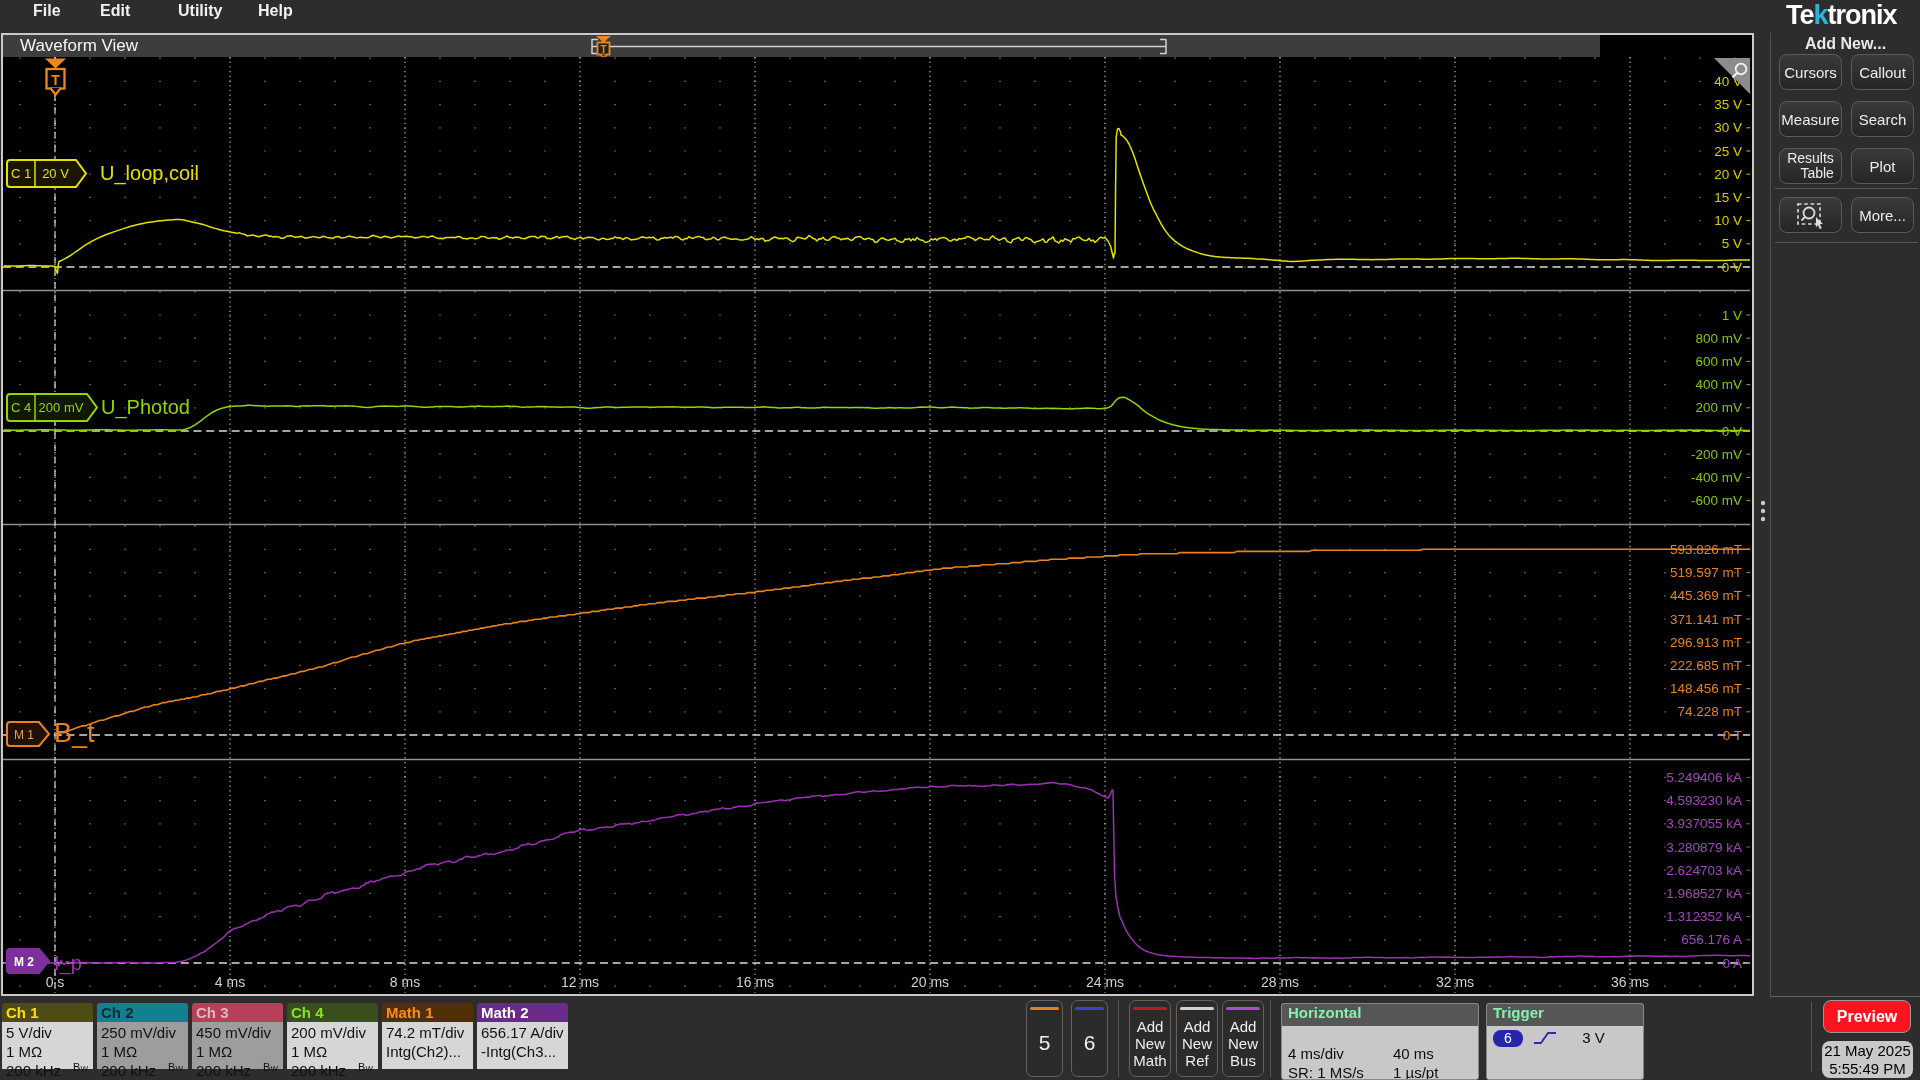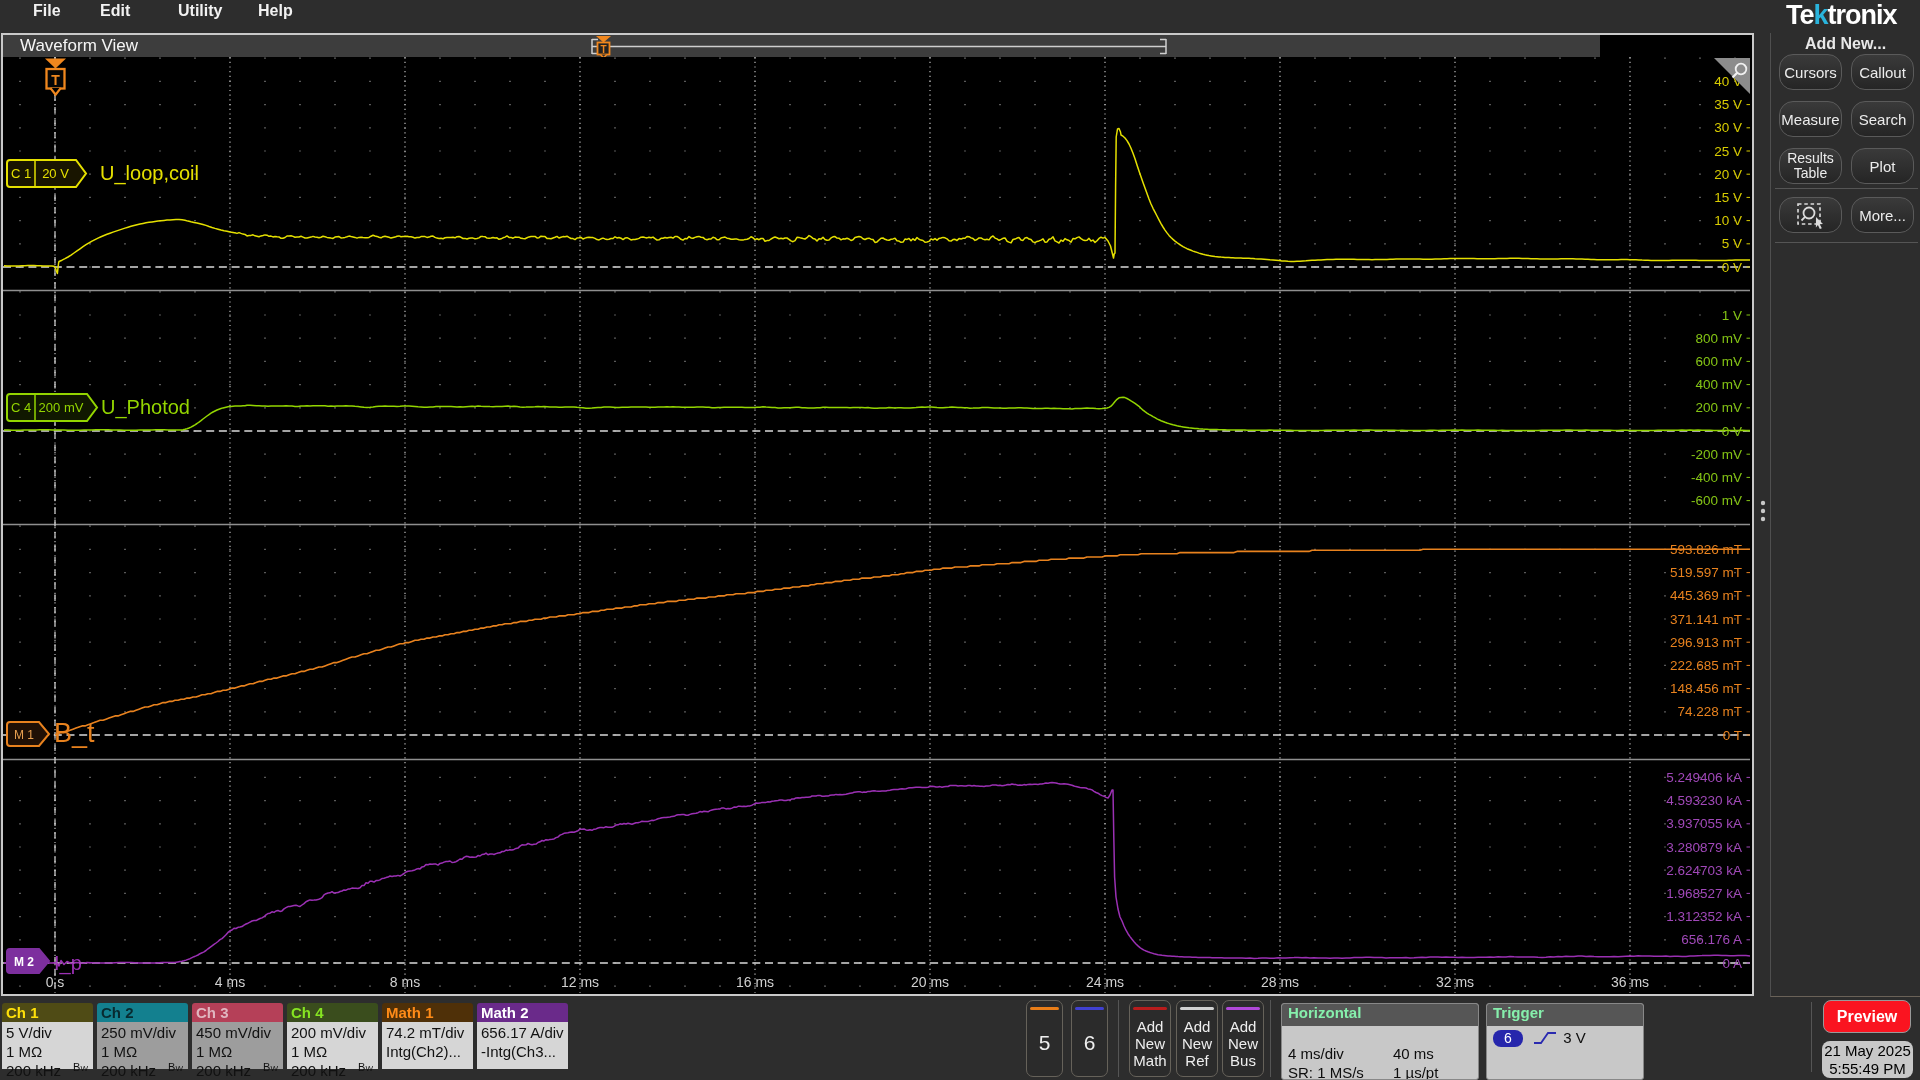--- a/index.html
+++ b/index.html
@@ -9,22 +9,22 @@
 #logo{position:absolute;left:1786px;top:0px;font-size:27px;font-weight:700;color:#fff;letter-spacing:-1px}
 #logo .k{color:#2ab4dc}
 #wfwin{position:absolute;left:1px;top:33px;width:1753px;height:963px;
  border:2px solid #c9c9c9;background:#000}
 #wfhead{position:absolute;left:0;top:0;width:1597px;height:22px;background:#3d3d3d;
  color:#f5f5f5;font-size:17px}
 #plot{position:absolute;left:0;top:22px;width:1749px;height:936px;background:#000}
 #rpanel{position:absolute;left:1770px;top:33px;width:150px;height:964px;
  border-left:1px solid #4f4f4f;border-bottom:1px solid #6a6258;background:#2d2d2d}
 .rbtn{position:absolute;width:63px;height:36px;background:linear-gradient(#3a3a3a,#252525);
- border:1px solid #5a5a5a;border-radius:14px;color:#ececec;font-size:15px;
- display:flex;align-items:center;justify-content:center;text-align:center;line-height:15px}
+ border:1px solid #5a5a5a;border-radius:8px;color:#ececec;font-size:15px;
+ display:flex;align-items:center;justify-content:center;text-align:right;line-height:15px}
 .rsep{position:absolute;left:4px;width:143px;height:0;border-top:1px solid #555}
 #botbar{position:absolute;left:0;top:997px;width:1920px;height:83px;background:#2d2d2d}
 .chbadge{position:absolute;top:6px;width:91px;height:77px;border-radius:3px;overflow:hidden}
 .chhead{height:19px;font-size:15px;font-weight:700;padding-left:4px;line-height:19px}
 .chbody{height:47px;font-size:15px;color:#111;padding:1px 0 0 4px;line-height:19px}
 .bw{position:absolute;right:5px;bottom:7px;font-size:11px;font-weight:400;color:#111}
 .bw span{font-size:8px}
 .sqbtn{position:absolute;top:3px;width:37px;height:77px;background:#2b2b2b;border:1px solid #66625a;
  border-radius:7px;color:#eee;font-size:21px;display:flex;align-items:center;justify-content:center;padding-top:8px}
 .stripe{position:absolute;top:6px;left:3px;right:3px;height:3px;border-radius:2px}
@@ -261,18 +261,18 @@
               <text x="7" y="10" text-anchor="middle" font-size="9" font-weight="bold" fill="#222">T</text>
             </svg> 3%</span></div>
 </div>
     </div>
     <div class="panel" style="left:1486px;width:158px;height:77px">
 <div class="phead">Trigger</div>
 <div class="pbody" style="padding-top:3px"><span style="display:inline-block;width:30px;height:17px;background:#2626ac;border-radius:8px;color:#fff;text-align:center;line-height:17px;font-size:14px">6</span>
 <svg width="24" height="15" viewBox="0 0 24 15" style="margin-left:6px;vertical-align:-2px">
           <path d="M1,13 h7 l7,-10 h8" stroke="#2b2bb0" stroke-width="1.8" fill="none"></path>
         </svg>
-<span style="margin-left:2px">3 V</span></div>
+<span style="margin-left:21px">3 V</span></div>
     </div>
     <div class="vsep" style="left:1811px;top:5px;height:70px"></div>
     <div id="preview">Preview</div>
     <div id="datetime">21 May 2025<br>5:55:49 PM</div>
   </div>
 
 </body></html>

